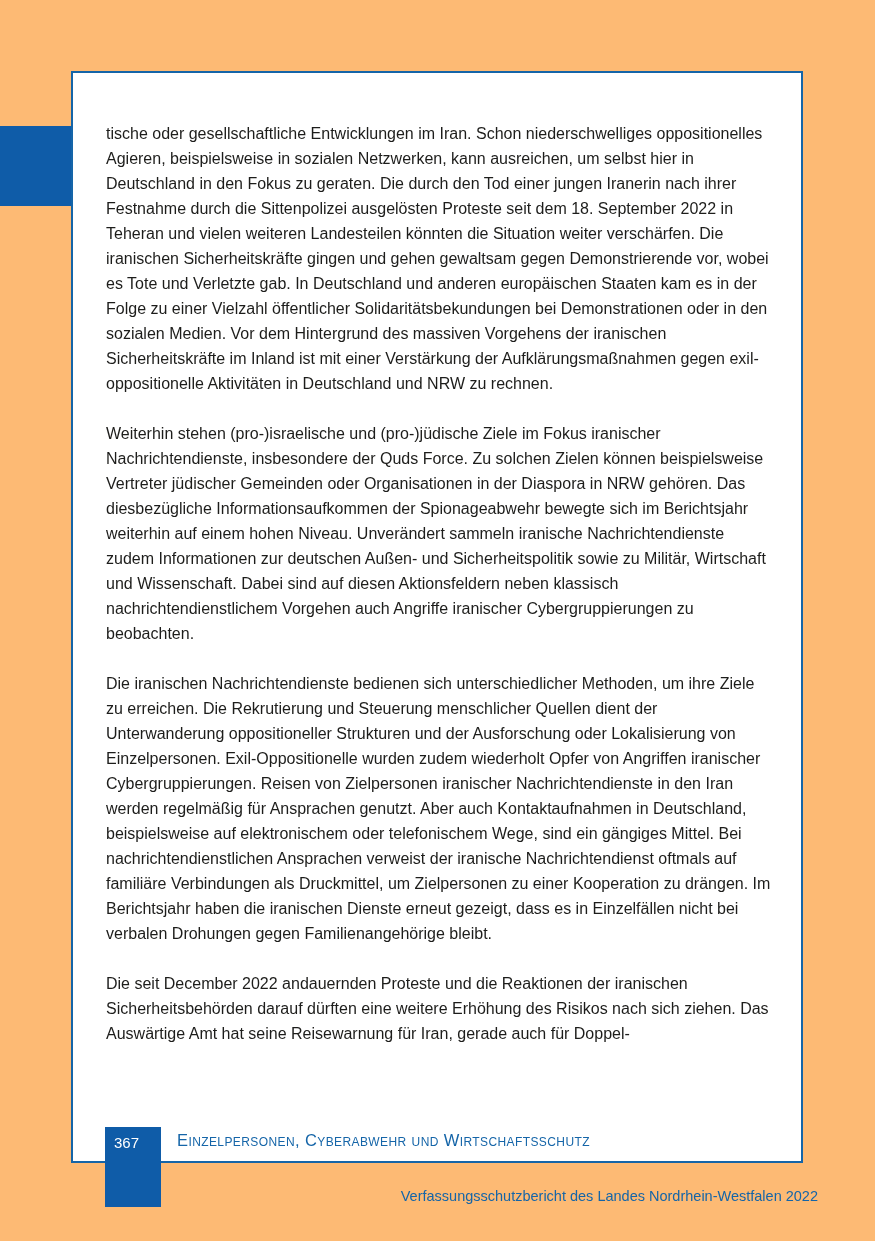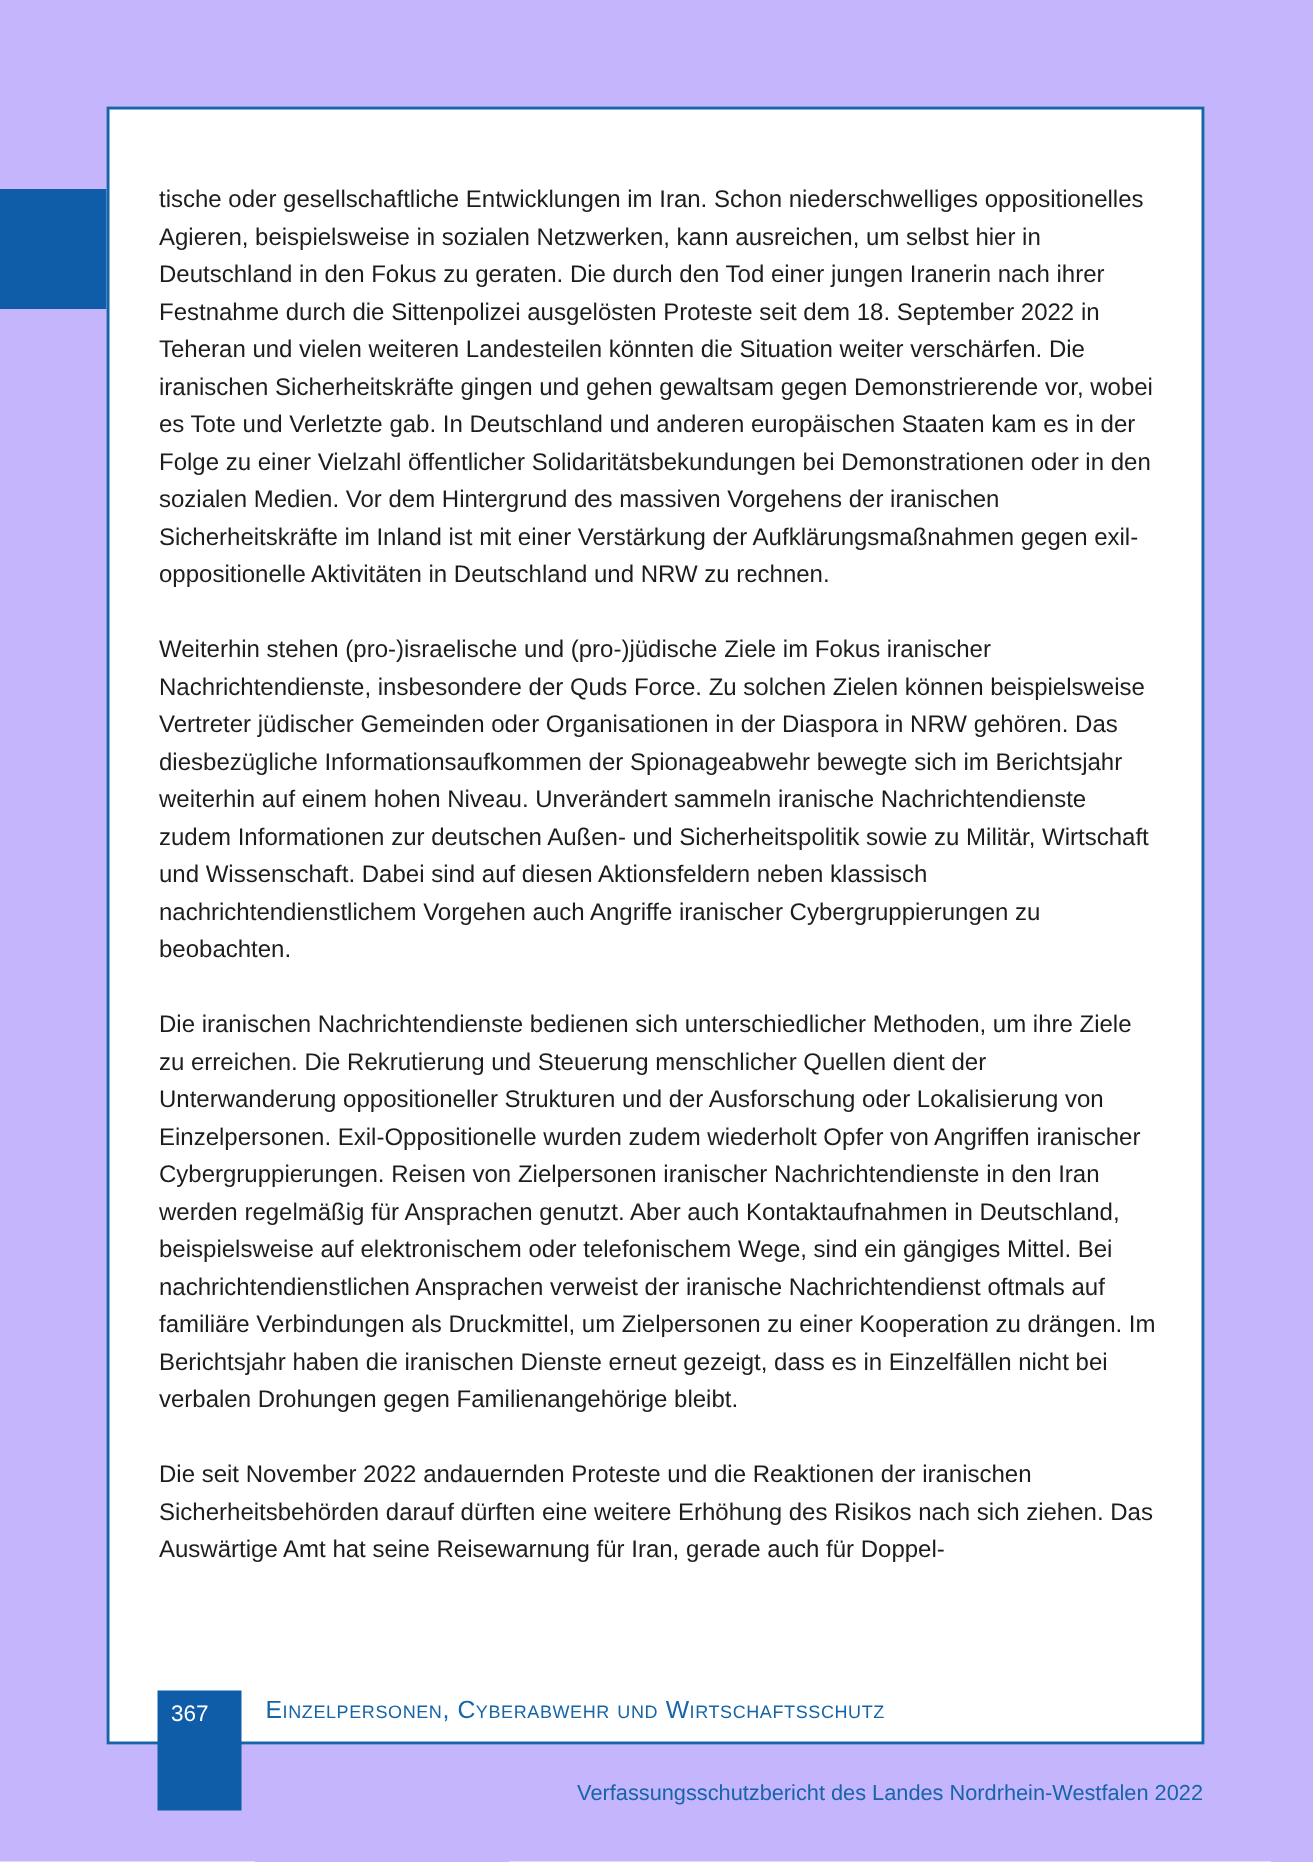--- a/index.html
+++ b/index.html
@@ -6,21 +6,21 @@
   html, body { background: #ffffff; }
   body {
     width: 875px; height: 1241px;
     font-family: "Liberation Sans", sans-serif;
     position: relative;
     overflow: hidden;
   }
   .page {
     position: absolute; inset: 0;
     width: 875px; height: 1241px;
-    background: #c4b5fd;
+    background: #fdba74;
   }
   .frame {
     position: absolute;
     left: 71px; top: 71px;
     width: 732px; height: 1092px;
     border: 2px solid #1565a8;
     background: #ffffff;
   }
   .side-tab {
     position: absolute;
@@ -51,38 +51,38 @@
     position: absolute;
     left: 177px; top: 1131px;
     color: #1565a8;
     font-size: 16.5px;
     font-variant: small-caps;
     letter-spacing: 0.4px;
   }
   .report-title {
     position: absolute;
     top: 1188px;
-    right: 73px;
+    right: 57px;
     color: #1565a8;
     font-size: 14.5px;
   }
 </style>
 </head>
 <body>
 
 <div class="page">
 
   <div class="side-tab"></div>
 
   <div class="frame">
     <div class="body-text">
       <p>tische oder gesellschaftliche Entwicklungen im Iran. Schon niederschwelliges oppositionelles Agieren, beispielsweise in sozialen Netzwerken, kann ausreichen, um selbst hier in Deutschland in den Fokus zu geraten. Die durch den Tod einer jungen Iranerin nach ihrer Festnahme durch die Sittenpolizei ausgelösten Proteste seit dem 18. September 2022 in Teheran und vielen weiteren Landesteilen könnten die Situation weiter verschärfen. Die iranischen Sicherheitskräfte gingen und gehen gewaltsam gegen Demonstrierende vor, wobei es Tote und Verletzte gab. In Deutschland und anderen europäischen Staaten kam es in der Folge zu einer Vielzahl öffentlicher Solidaritätsbekundungen bei Demonstrationen oder in den sozialen Medien. Vor dem Hintergrund des massiven Vorgehens der iranischen Sicherheitskräfte im Inland ist mit einer Verstärkung der Aufklärungsmaßnahmen gegen exil-oppositionelle Aktivitäten in Deutschland und NRW zu rechnen.</p>
       <p>Weiterhin stehen (pro-)israelische und (pro-)jüdische Ziele im Fokus iranischer Nachrichtendienste, insbesondere der Quds Force. Zu solchen Zielen können beispielsweise Vertreter jüdischer Gemeinden oder Organisationen in der Diaspora in NRW gehören. Das diesbezügliche Informationsaufkommen der Spionageabwehr bewegte sich im Berichtsjahr weiterhin auf einem hohen Niveau. Unverändert sammeln iranische Nachrichtendienste zudem Informationen zur deutschen Außen- und Sicherheitspolitik sowie zu Militär, Wirtschaft und Wissenschaft. Dabei sind auf diesen Aktionsfeldern neben klassisch nachrichtendienstlichem Vorgehen auch Angriffe iranischer Cybergruppierungen zu beobachten.</p>
       <p>Die iranischen Nachrichtendienste bedienen sich unterschiedlicher Methoden, um ihre Ziele zu erreichen. Die Rekrutierung und Steuerung menschlicher Quellen dient der Unterwanderung oppositioneller Strukturen und der Ausforschung oder Lokalisierung von Einzelpersonen. Exil-Oppositionelle wurden zudem wiederholt Opfer von Angriffen iranischer Cybergruppierungen. Reisen von Zielpersonen iranischer Nachrichtendienste in den Iran werden regelmäßig für Ansprachen genutzt. Aber auch Kontaktaufnahmen in Deutschland, beispielsweise auf elektronischem oder telefonischem Wege, sind ein gängiges Mittel. Bei nachrichtendienstlichen Ansprachen verweist der iranische Nachrichtendienst oftmals auf familiäre Verbindungen als Druckmittel, um Zielpersonen zu einer Kooperation zu drängen. Im Berichtsjahr haben die iranischen Dienste erneut gezeigt, dass es in Einzelfällen nicht bei verbalen Drohungen gegen Familienangehörige bleibt.</p>
-      <p>Die seit November 2022 andauernden Proteste und die Reaktionen der iranischen Sicherheitsbehörden darauf dürften eine weitere Erhöhung des Risikos nach sich ziehen. Das Auswärtige Amt hat seine Reisewarnung für Iran, gerade auch für Doppel-</p>
+      <p>Die seit December 2022 andauernden Proteste und die Reaktionen der iranischen Sicherheitsbehörden darauf dürften eine weitere Erhöhung des Risikos nach sich ziehen. Das Auswärtige Amt hat seine Reisewarnung für Iran, gerade auch für Doppel-</p>
     </div>
   </div>
 
   <div class="page-num-box">
     <span>367</span>
   </div>
 
   <div class="chapter-title">Einzelpersonen, Cyberabwehr und Wirtschaftsschutz</div>
 
   <div class="report-title">Verfassungsschutzbericht des Landes Nordrhein-Westfalen 2022</div>

